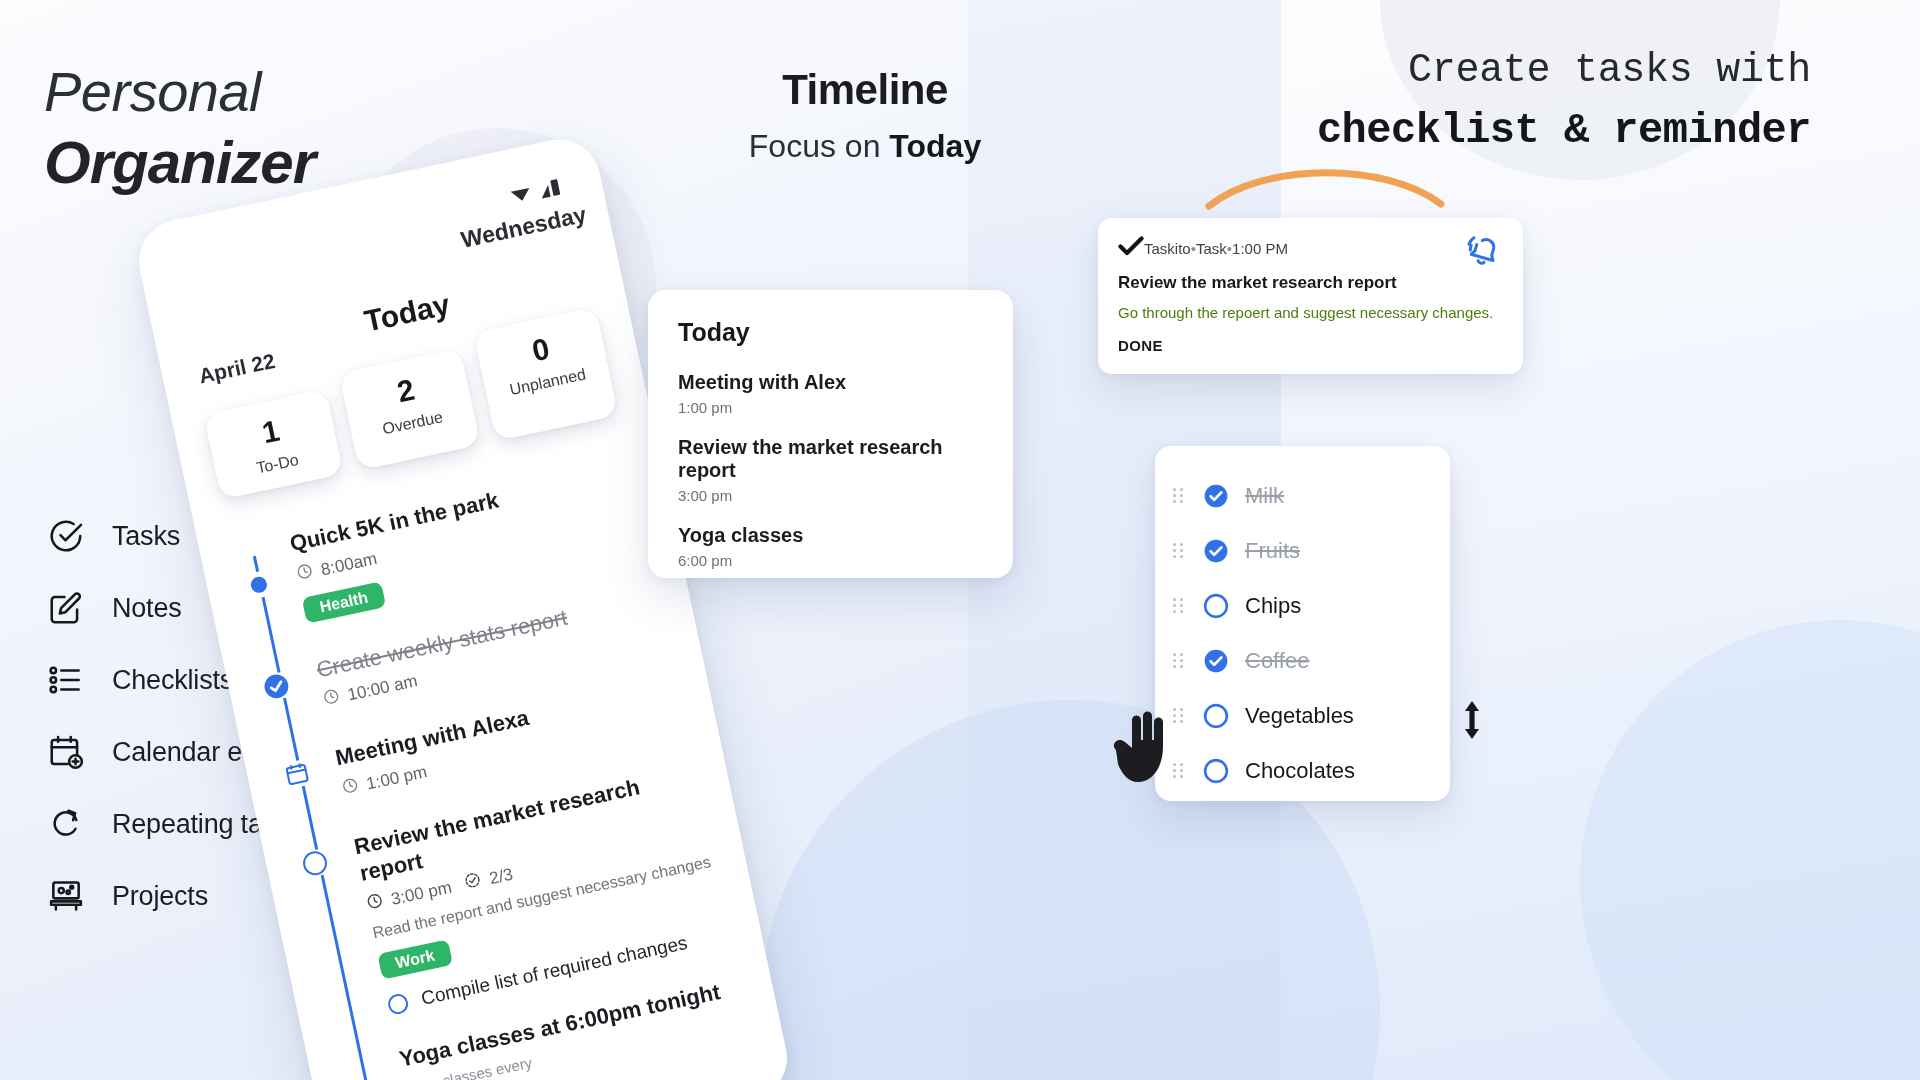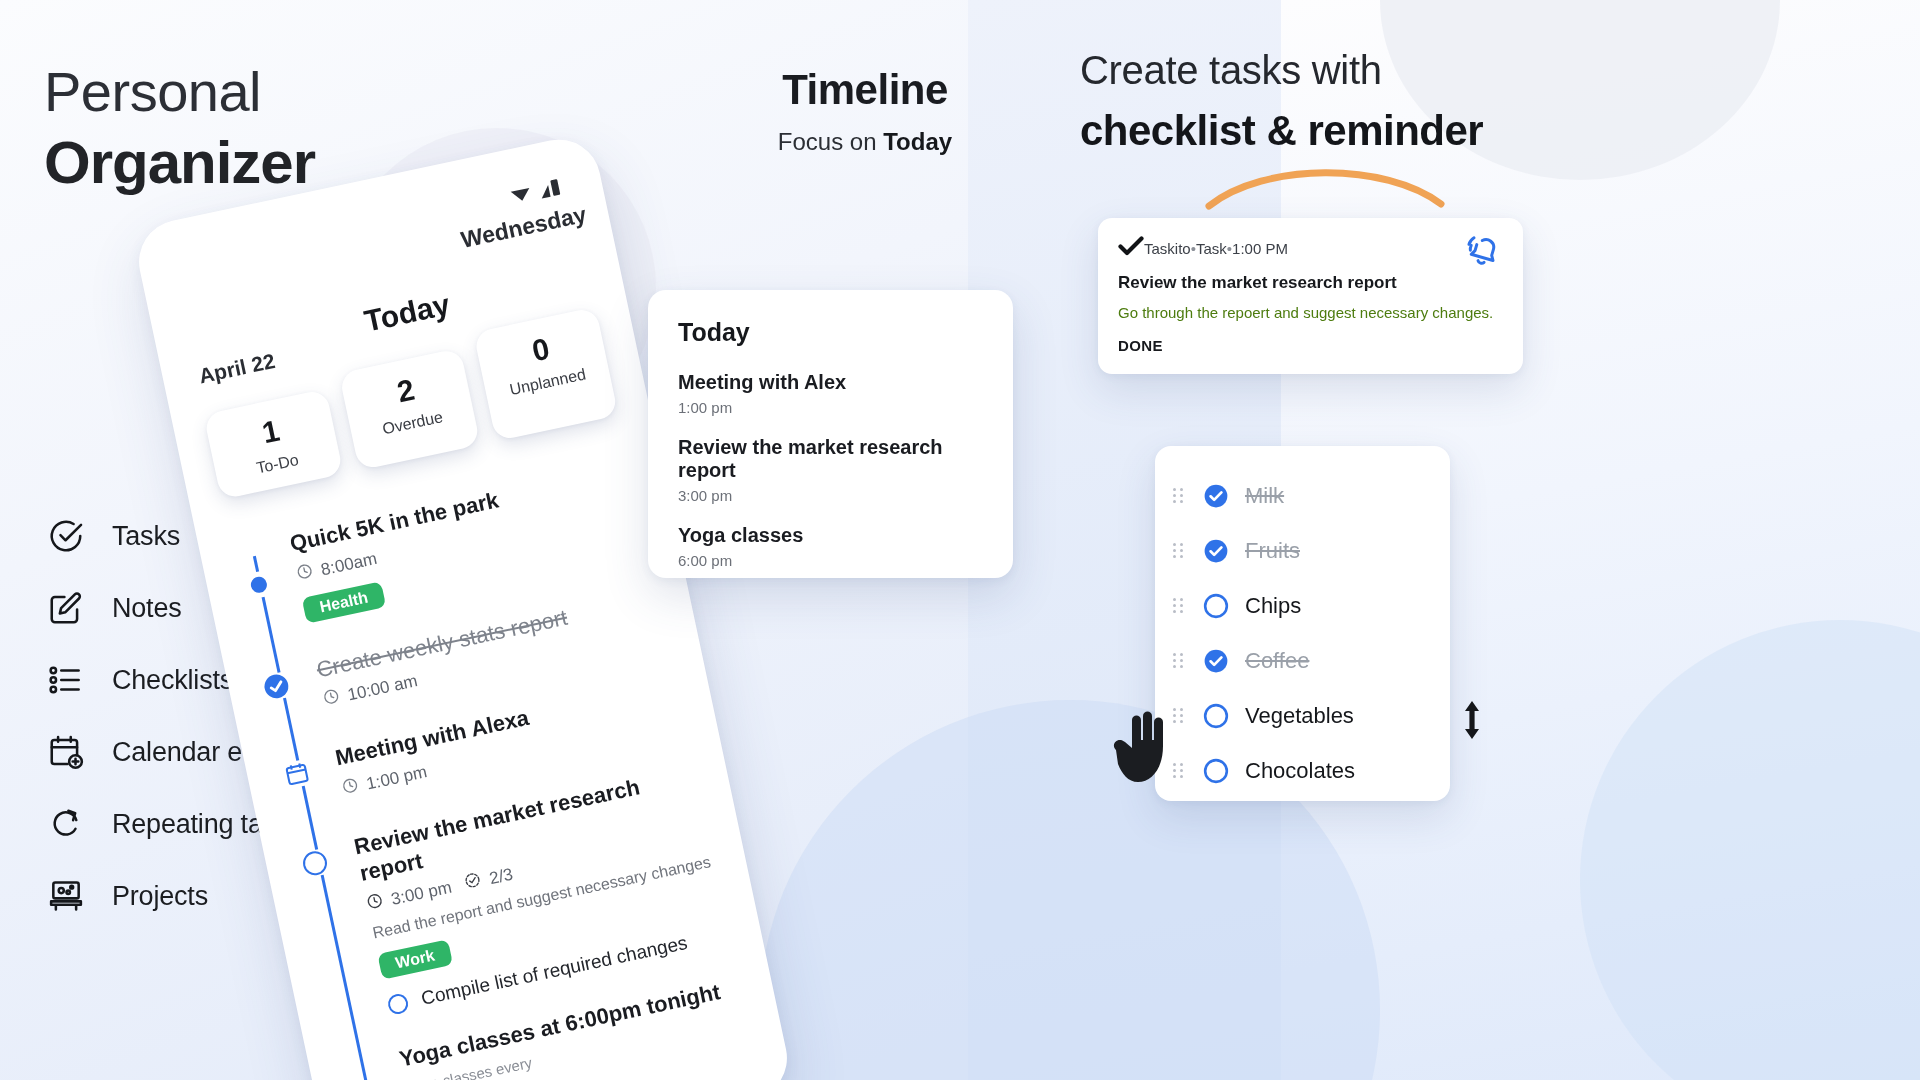--- a/index.html
+++ b/index.html
@@ -34,21 +34,21 @@
   .blob-c {
     position:absolute; left:1380px; top:-180px; width:400px; height:360px;
     border-radius:50%; background:#eceef5; opacity:.85;
   }
   .blob-d {
     position:absolute; left:1580px; top:620px; width:520px; height:520px;
     border-radius:50%; background:#cfdff7; opacity:.45;
   }
 
   
-  .headline { position:absolute; left:44px; top:58px; }
+  .headline { position:absolute; left:44px; top:58px;font-style:italic; }
   .headline .h1a {
     font-size:56px; font-weight:300; color:#2c2f36; letter-spacing:-.5px; line-height:1.22;
   }
   .headline .h1b {
     font-size:60px; font-weight:700; color:#222428; letter-spacing:-1px; line-height:1.22;
   }
   .featurelist { position:absolute; left:44px; top:500px; }
   .feature-row {
     display:flex; align-items:center; height:72px;
   }
@@ -101,25 +101,25 @@
     padding:28px 30px;
   }
   .today-card h3 { font-size:25px; font-weight:700; color:#16181c; margin-bottom:24px; }
   .tc-item { margin-bottom:20px; }
   .tc-item .t { font-size:20px; font-weight:700; color:#1a1c21; }
   .tc-item .s { font-size:15px; color:#6c7078; margin-top:5px; }
 
   
   .mid-head { position:absolute; left:700px; top:66px; width:330px; text-align:center; }
   .mid-head .l1 { font-size:42px; font-weight:700; color:#1a1c21; letter-spacing:-.5px; }
-  .mid-head .l2 { font-size:24px; font-weight:300; color:#2b2e34; margin-top:14px; }
+  .mid-head .l2 { font-size:32px; font-weight:300; color:#2b2e34; margin-top:14px; }
   .mid-head .l2 b { font-weight:700; color:#16181c; }
 
   
-  .right-head { position:absolute; left:1080px; top:48px; width:760px; text-align:left; }
+  .right-head { position:absolute; left:1051px; top:48px; width:760px; text-align:right;font-family:Liberation Mono, monospace; }
   .right-head .l1 { font-size:40px; font-weight:300; color:#25282e; letter-spacing:-.3px; }
   .right-head .l2 { font-size:42px; font-weight:700; color:#14161a; margin-top:14px; letter-spacing:-.5px; }
   .arc { position:absolute; left:1205px; top:160px; width:240px; height:50px; }
 
   .notif {
     position:absolute; left:1098px; top:218px; width:425px;
     background:#fff; border-radius:14px; padding:18px 20px 20px;
     box-shadow:0 16px 40px rgba(60,80,130,.14), 0 2px 8px rgba(60,80,130,.07);
   }
   .notif-top { display:flex; align-items:center; }

